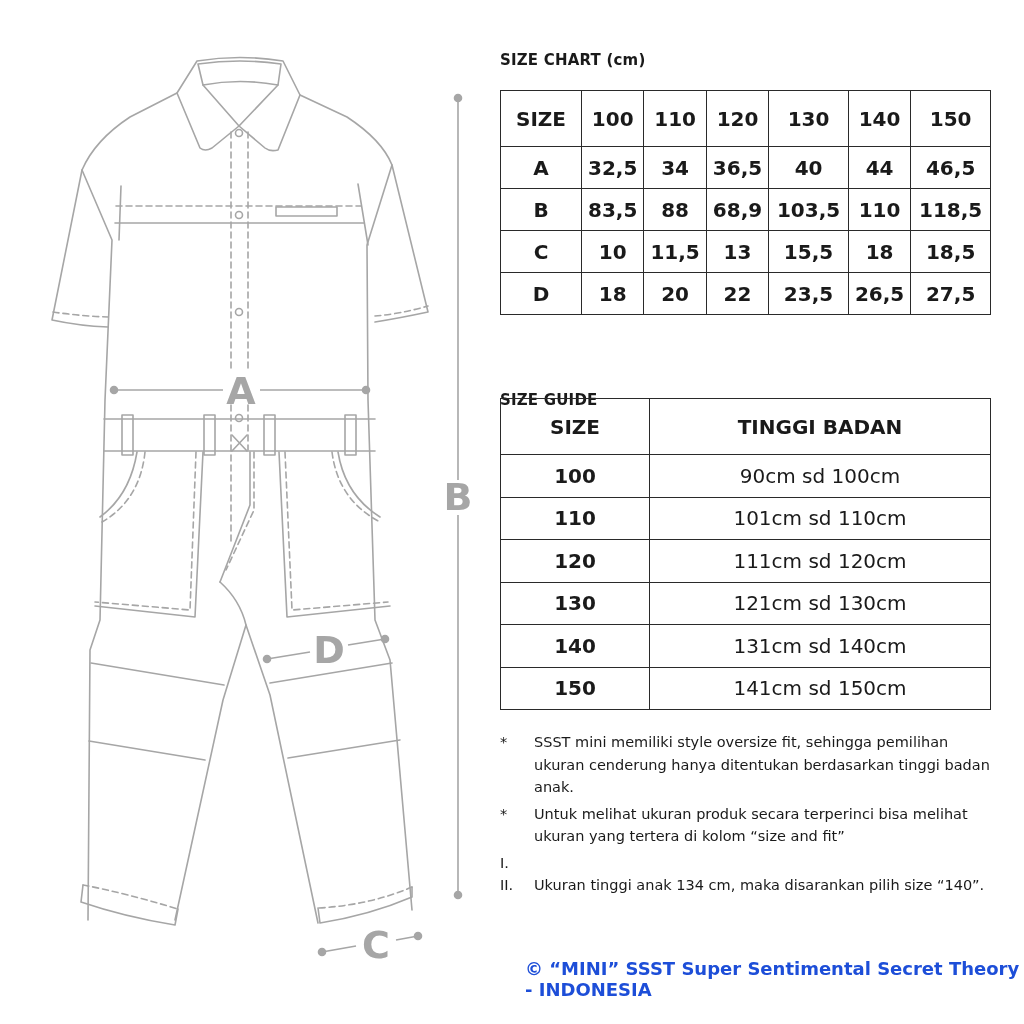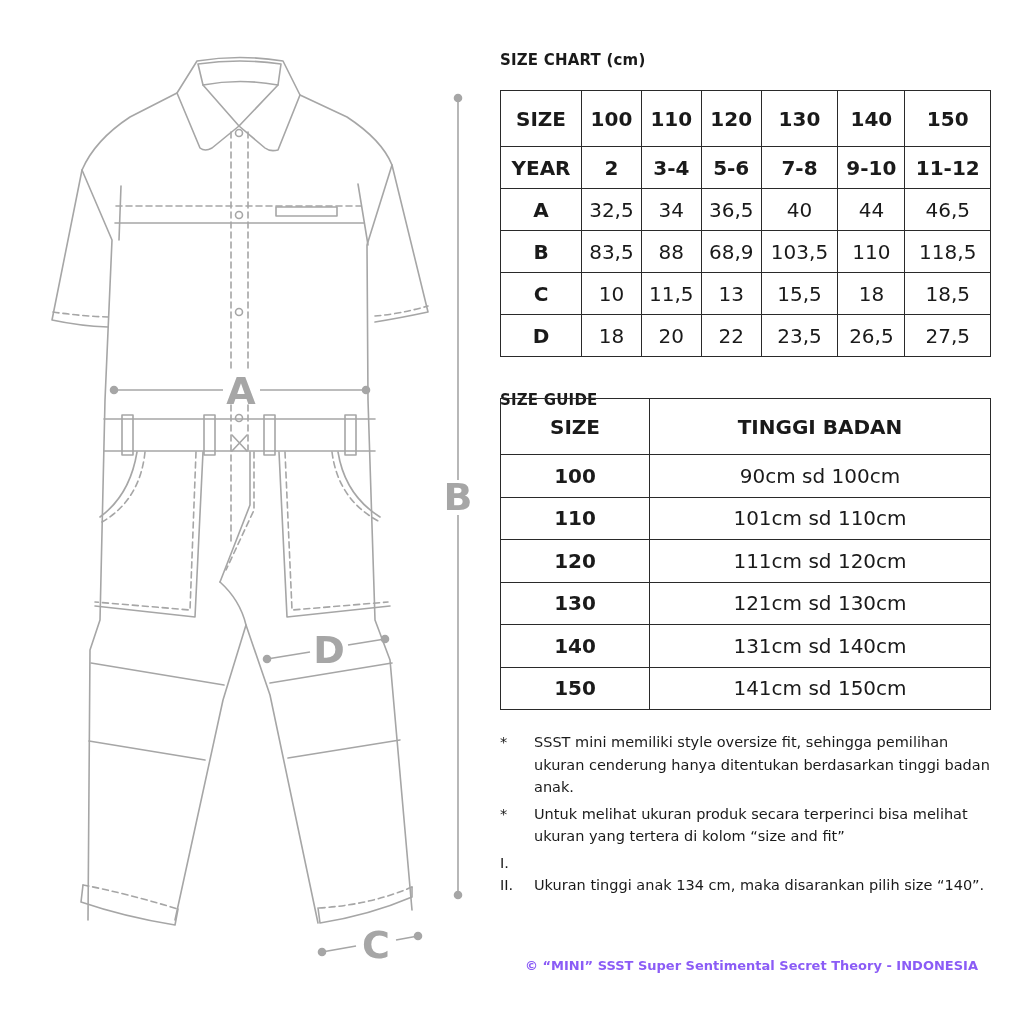--- a/index.html
+++ b/index.html
@@ -3,38 +3,38 @@
 <meta charset="utf-8">
 <style>
   html, body { margin:0; padding:0; background:#ffffff; }
   body { width:1024px; height:1024px; position:relative; overflow:hidden; font-family:"DejaVu Sans", sans-serif; color:#1a1a1a; }
   .illus { position:absolute; left:0; top:0; width:490px; height:1024px; }
   .section-title { position:absolute; left:500px; font-weight:bold; font-size:15px; letter-spacing:0.2px; color:#1a1a1a; }
   table { position:absolute; border-collapse:collapse; font-family:"DejaVu Sans", sans-serif; }
   td, th { border:1.5px solid #2a2a2a; text-align:center; padding:0; font-size:20px; }
   .chart { left:500px; top:90px; width:491px; }
   .chart th { font-weight:bold; }
-  .chart td { font-weight:normal; }
+  .chart td { font-weight:bold; }
   .chart tr.h1 { height:56px; }
   .chart tr.h2 { height:42px; }
   .chart tr.r { height:42px; }
   .chart .rowhead { font-weight:bold; width:80px; }
   .guide { left:500px; top:398px; width:491px; }
   .guide tr.head { height:56px; }
   .guide tr.r { height:42.5px; }
   .guide th { font-weight:bold; }
   .guide .c1 { width:148px; font-weight:bold; }
   .notes { position:absolute; left:500px; top:731px; width:500px; font-size:14.5px; line-height:22.5px; color:#1a1a1a; }
   .note { display:flex; margin-bottom:4px; }
   .note .mk { width:34px; flex:none; }
   .note .tx { flex:1; }
   .contoh { margin-top:8px; }
   .ex { display:flex; }
   .ex .mk { width:34px; flex:none; }
-  .footer { position:absolute; left:525px; top:958px; font-weight:bold; font-size:13px; color:#8b5cf6; }
+  .footer { position:absolute; left:525px; top:958px; font-weight:bold; font-size:18px; color:#1d4ed8; }
 </style>
 </head>
 <body>
 
 <svg class="illus" viewBox="0 0 490 1024" xmlns="http://www.w3.org/2000/svg">
   <g fill="none" stroke="#a6a6a6" stroke-width="1.6" stroke-linejoin="round" stroke-linecap="round">
 
     <path d="M197,61 Q240,54 283,61 L300,95 L278,150 Q270,152 265,148 L239,126 L212,148 Q205,152 200,148 L177,93 Z"></path>
     <path d="M198,64 Q240,58 281,64 L278,85 Q240,78 203,85 Z"></path>
     <path d="M203,85 L239,126 L278,85"></path>
@@ -130,29 +130,20 @@
   <tbody>
       <tr class="h1">
     <th class="rowhead">SIZE</th>
     <th>100</th>
     <th>110</th>
     <th>120</th>
     <th>130</th>
     <th>140</th>
     <th>150</th>
   </tr>
-  <tr class="h2">
-    <th class="rowhead">YEAR</th>
-    <th>2</th>
-    <th>3-4</th>
-    <th>5-6</th>
-    <th>7-8</th>
-    <th>9-10</th>
-    <th>11-12</th>
-  </tr>
   <tr class="r">
     <td class="rowhead">A</td>
     <td>32,5</td>
     <td>34</td>
     <td>36,5</td>
     <td>40</td>
     <td>44</td>
     <td>46,5</td>
   </tr>
   <tr class="r">

